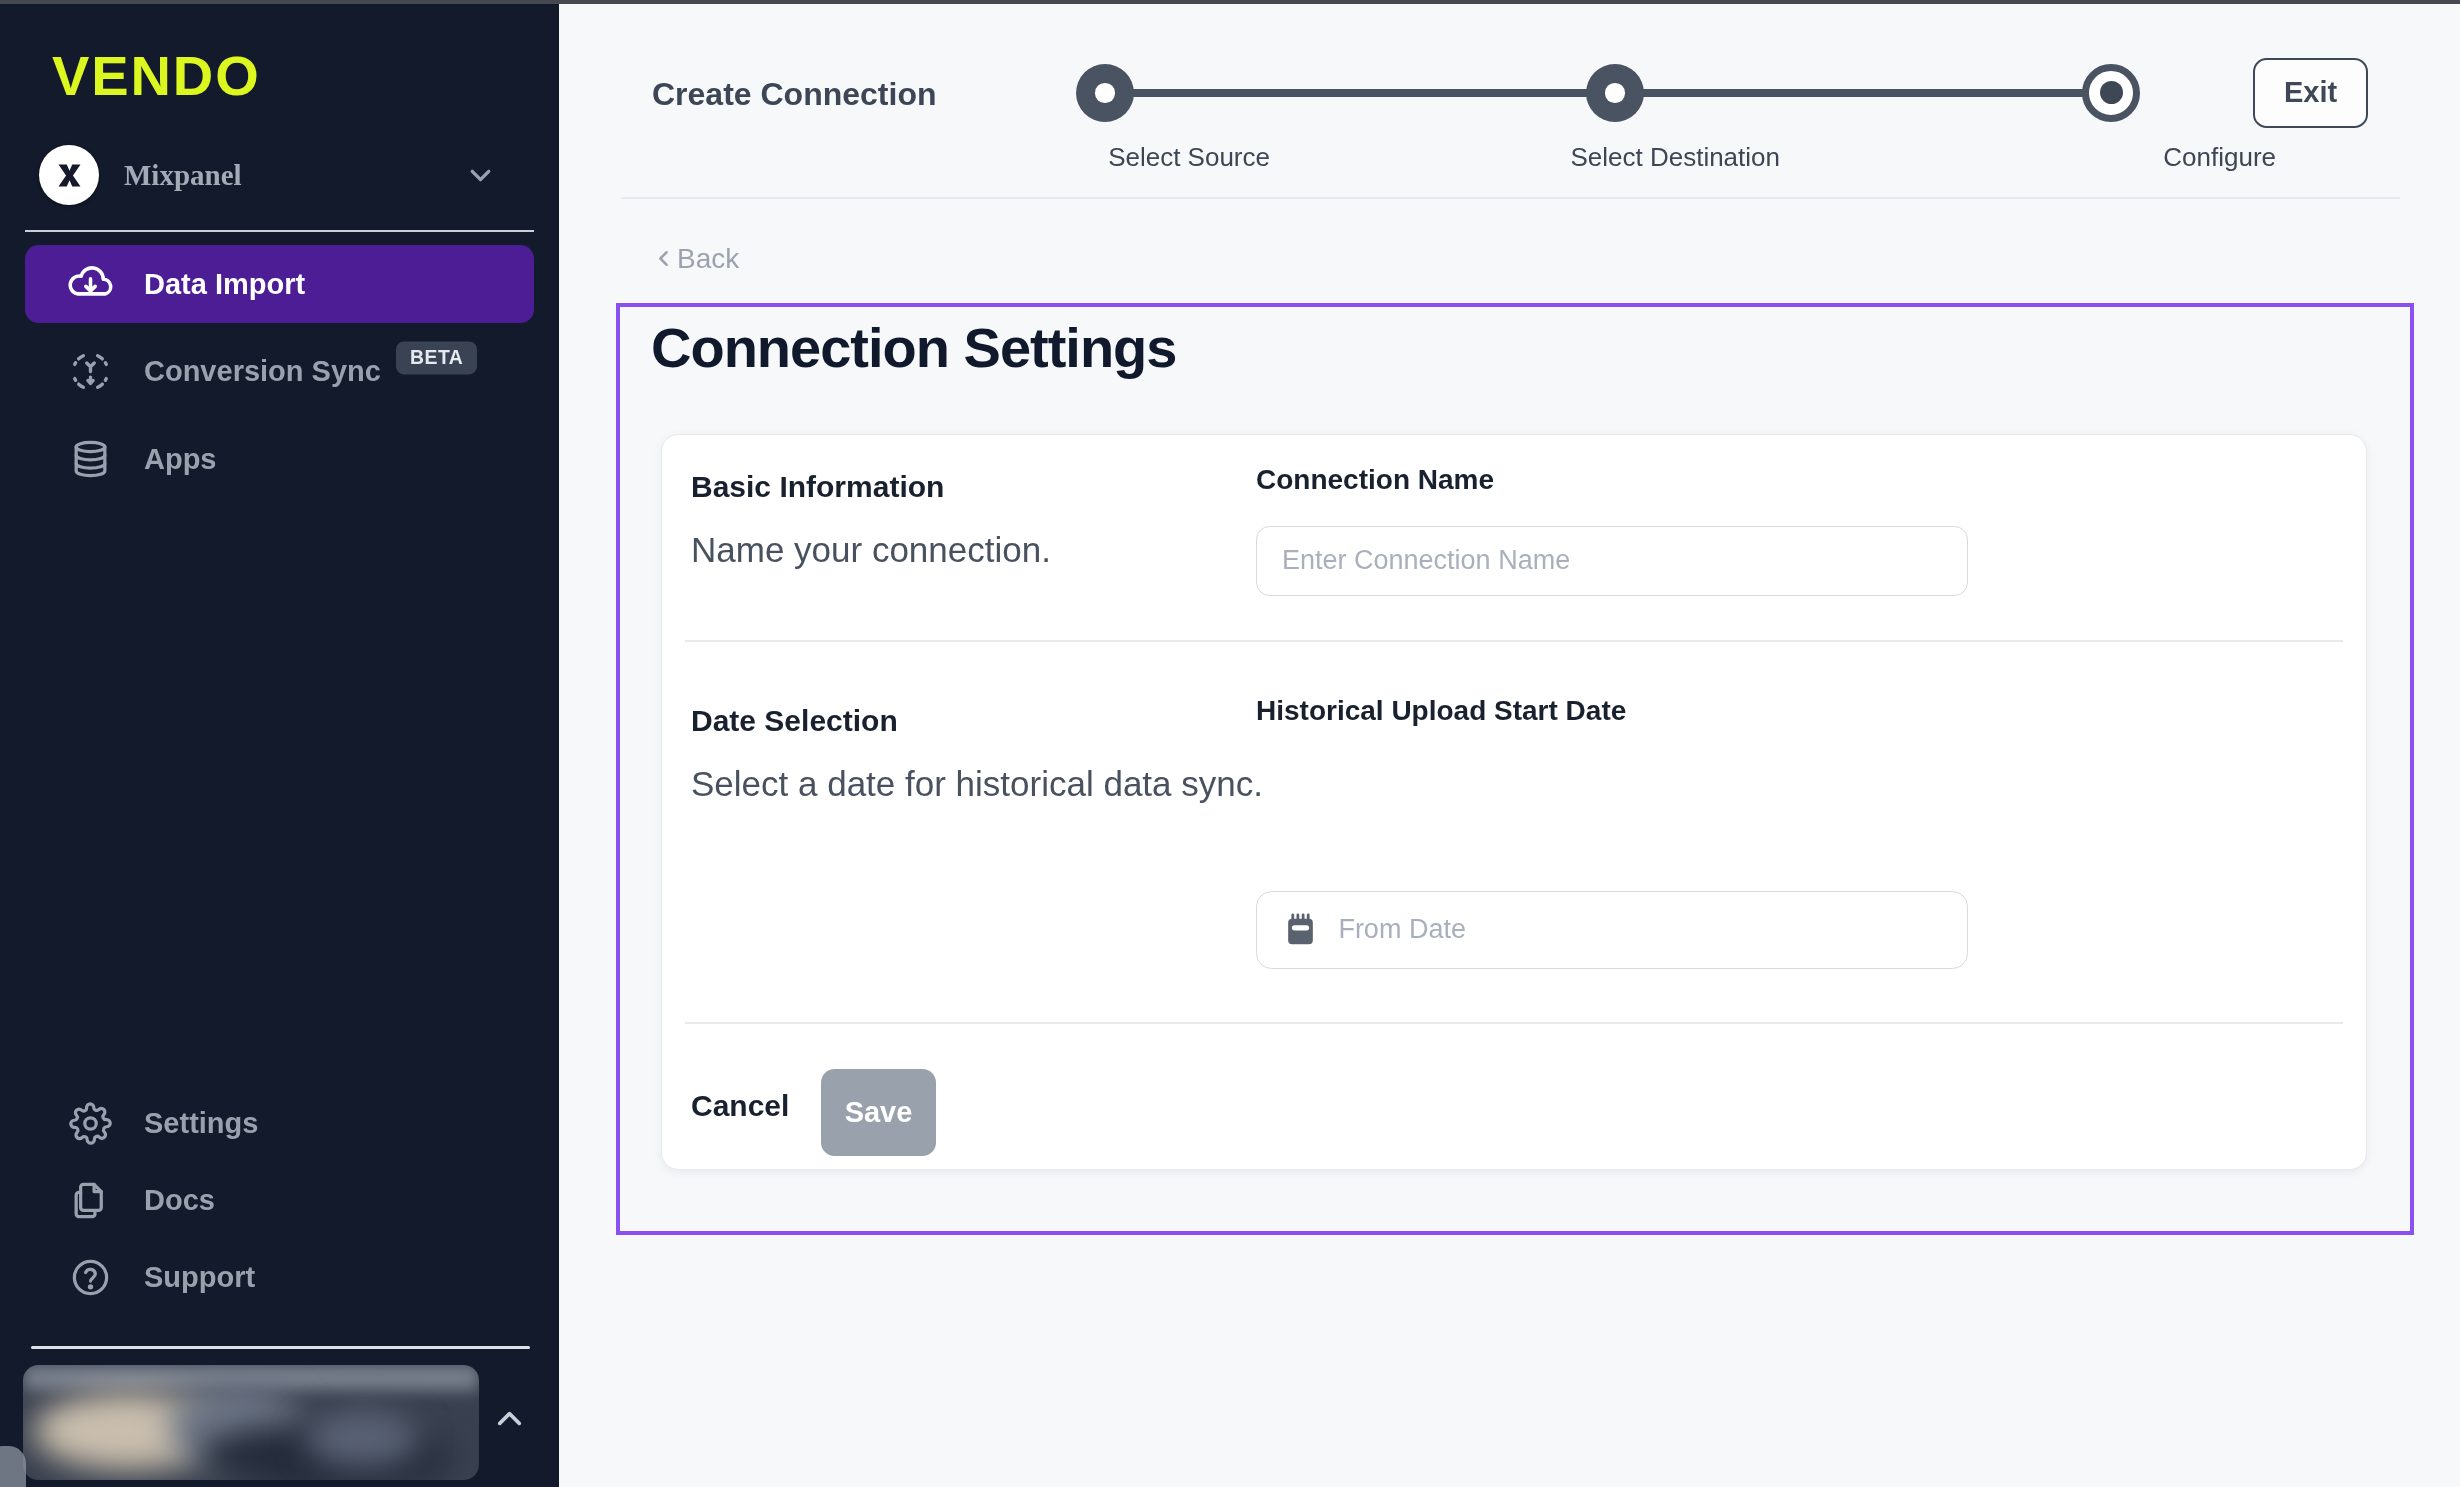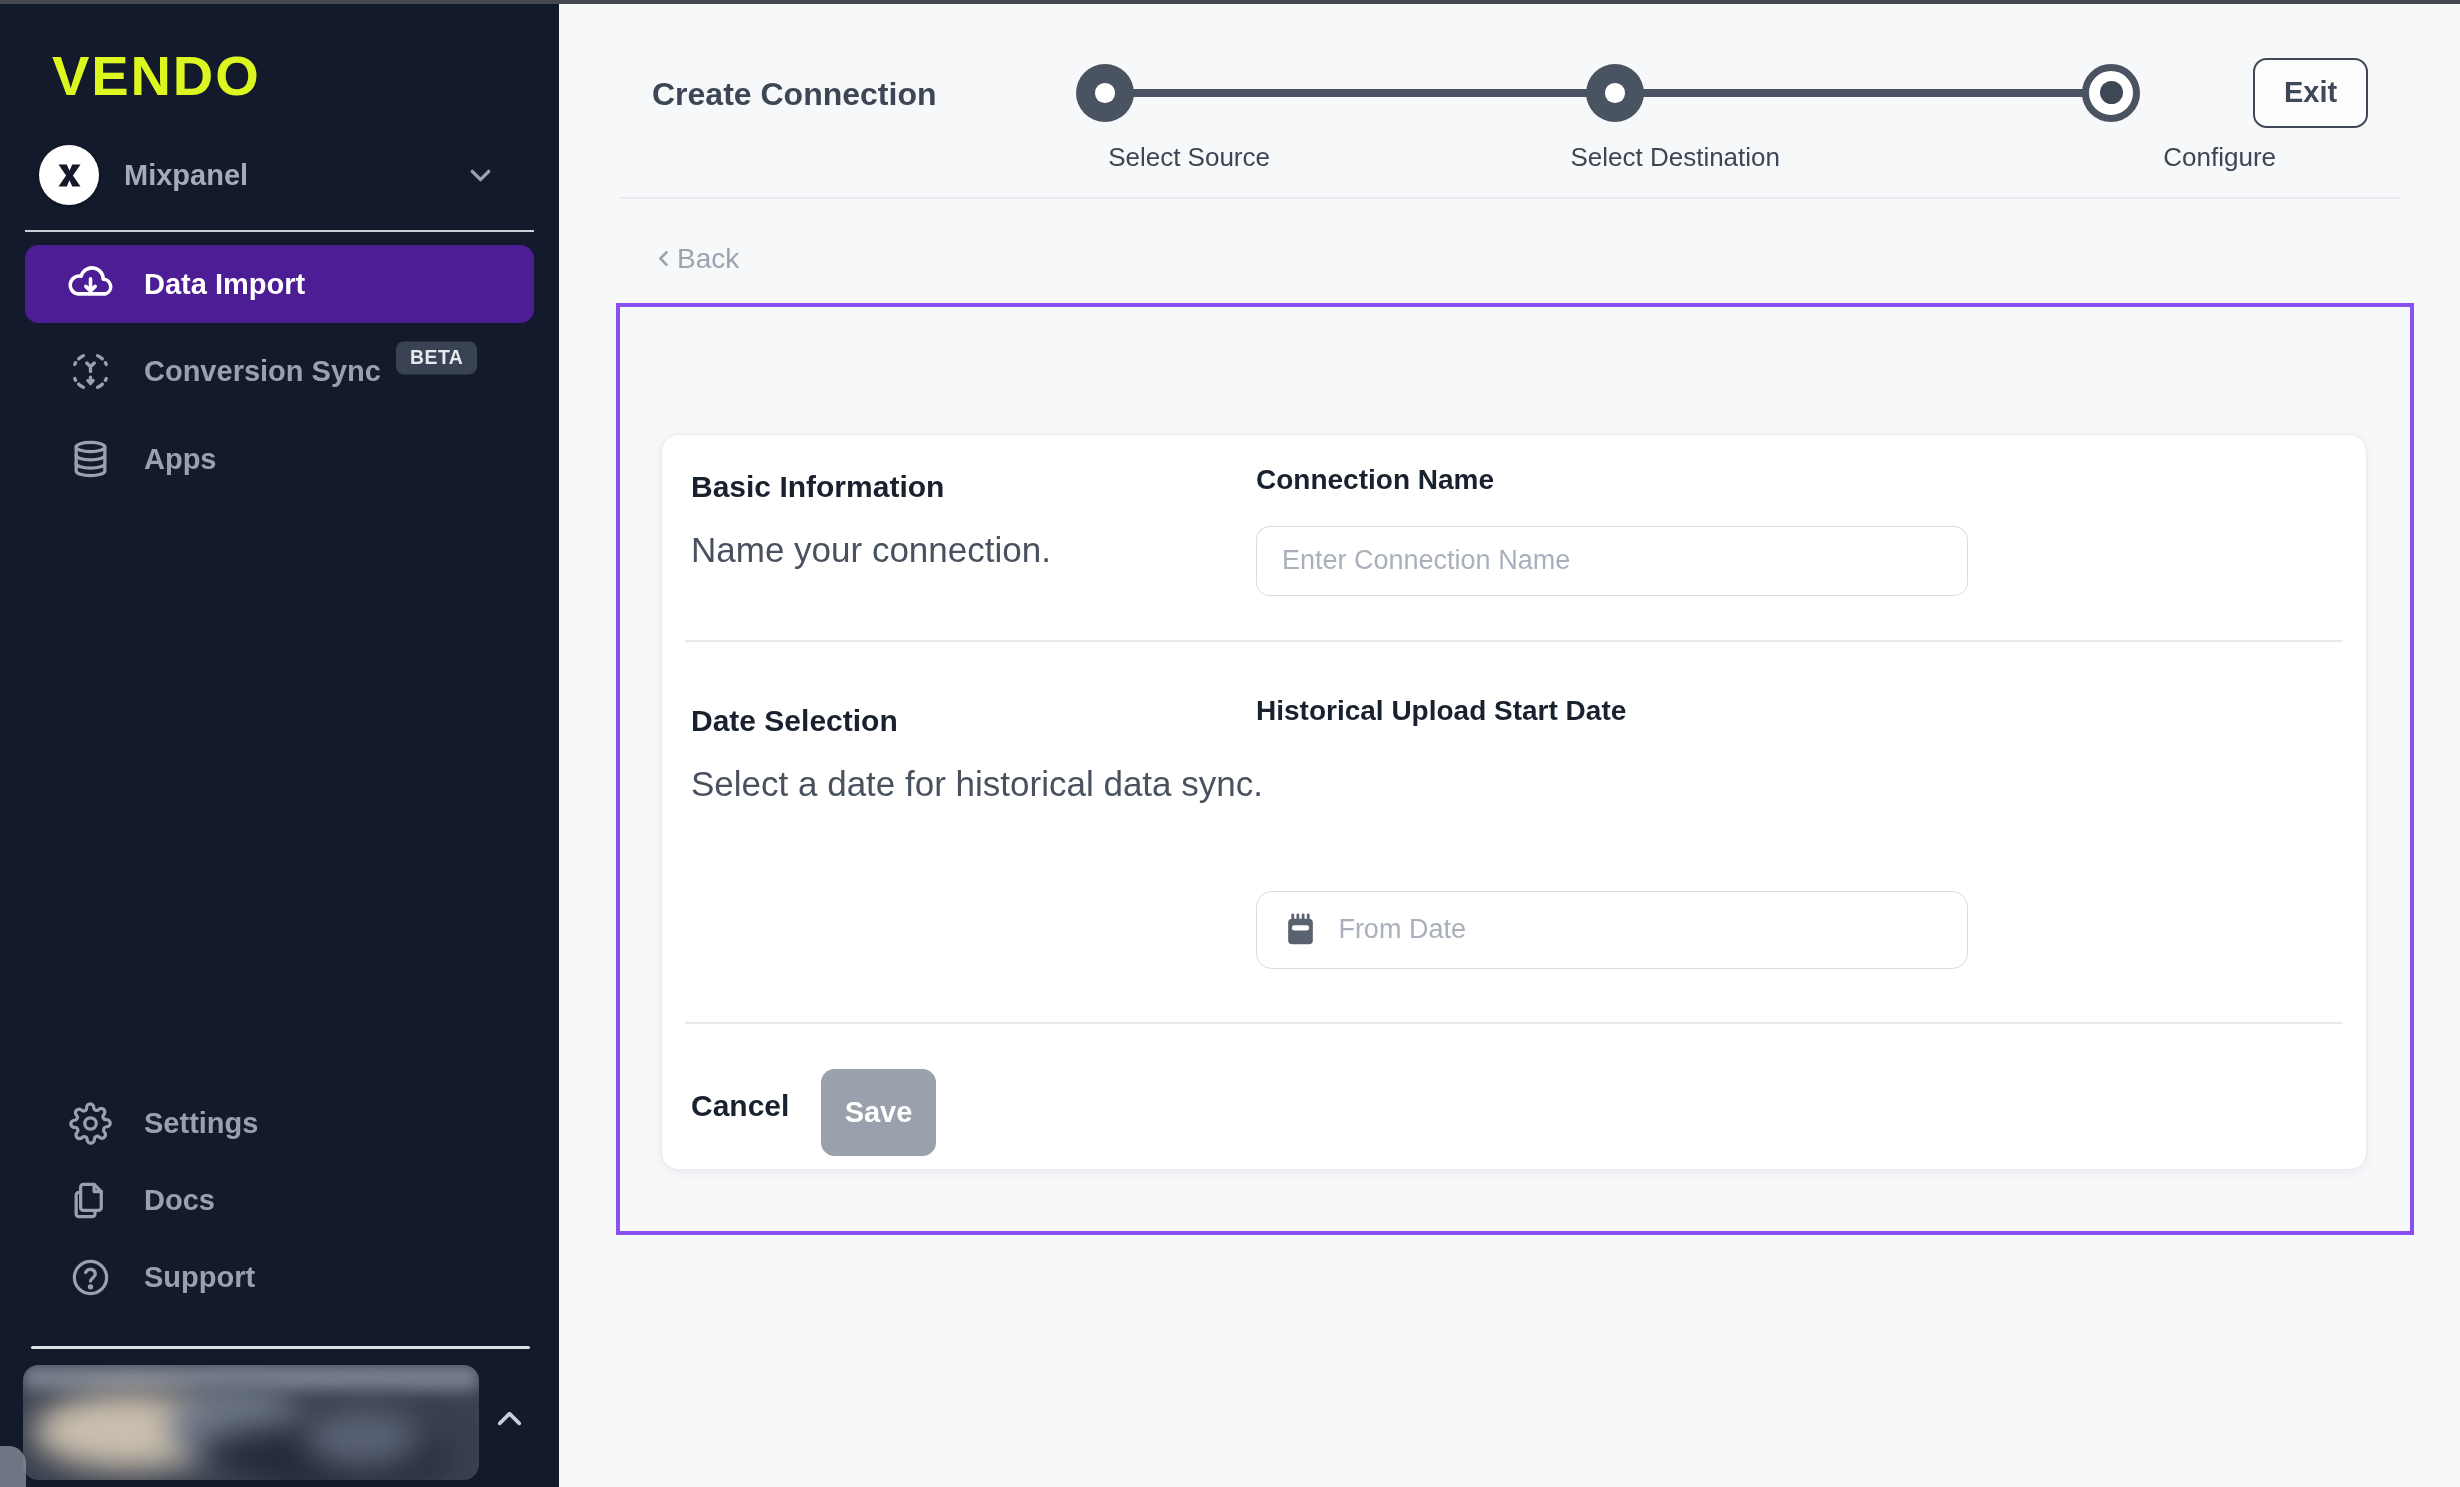--- a/index.html
+++ b/index.html
@@ -9,21 +9,21 @@
     background:#f7f8fa;
     position:relative;
     overflow:hidden;
     color:#19212f;
   }
   .top-strip { position:absolute; left:0; top:0; width:2461px; height:3.9px; background:#45494f; z-index:60; }
 
   
   .sidebar { position:absolute; left:0; top:0; width:559px; height:1488px; background:#131a2b; z-index:5; }
   .logo { position:absolute; left:52px; top:43px; font-size:56px; font-weight:800; letter-spacing:1.9px; color:#dcf61f; }
-  .workspace { position:absolute; left:39px; top:140px; width:485px; height:70px; display:flex; align-items:center; cursor:pointer; }
+  .workspace { position:absolute; left:39px; top:140px; width:485px; height:70px; display:flex; align-items:center; cursor:pointer;font-family:Liberation Serif, serif; }
   .ws-avatar { width:60px; height:60px; border-radius:50%; background:#ffffff; display:flex; align-items:center; justify-content:center; flex:0 0 auto; box-shadow:0 1px 3.9px rgba(0,0,0,.4); }
   .ws-name { margin-left:25px; font-size:29px; font-weight:600; color:#a3abb8; }
   .ws-chevron { margin-left:auto; margin-right:27px; display:flex; }
   .ws-divider { position:absolute; left:25px; right:25px; top:230px; height:1.9px; background:rgba(235,239,245,.85); }
 
   .nav { position:absolute; left:25px; right:25px; top:245px; }
   .nav-item { height:78px; border-radius:13.6px; display:flex; align-items:center; padding-left:43px; margin-bottom:9.7px; cursor:pointer; }
   .nav-item .icon { width:45px; display:flex; justify-content:center; }
   .nav-item .label { margin-left:31px; font-size:29px; font-weight:600; color:#99a1ae; }
   .nav-item.active { background:#4c1d95; }
@@ -219,20 +219,21 @@
   <div class="back-link">
     <span>
       <svg width="25" height="25" viewBox="0 0 24 24" fill="none" stroke="#9ca3af" stroke-width="2.4" stroke-linecap="round" stroke-linejoin="round">
           <path d="M14 6l-6 6 6 6"></path>
         </svg>
     </span>
     <span>Back</span>
   </div>
 
   <div class="pane">
+    <div class="pane-title">Connection Settings</div>
 
     <div class="card">
 
       <div class="sec-title" style="left:29px; top:35px;">Basic Information</div>
       <div class="sec-desc" style="left:29px; top:95px;">Name your connection.</div>
 
       <div class="field-label" style="left:594px; top:29px;">Connection Name</div>
       <div class="text-input" id="name-input">
         <input type="text" placeholder="Enter Connection Name" style="">
       </div>

